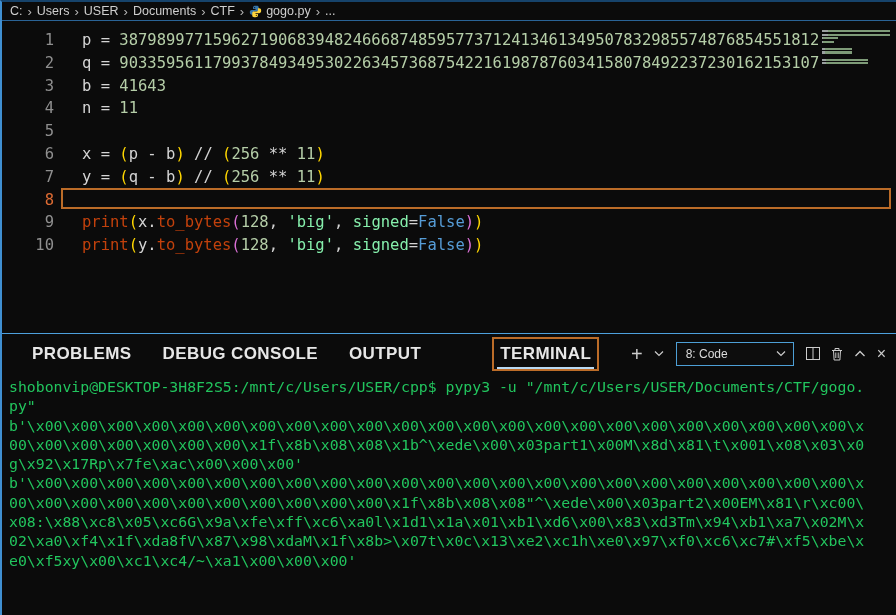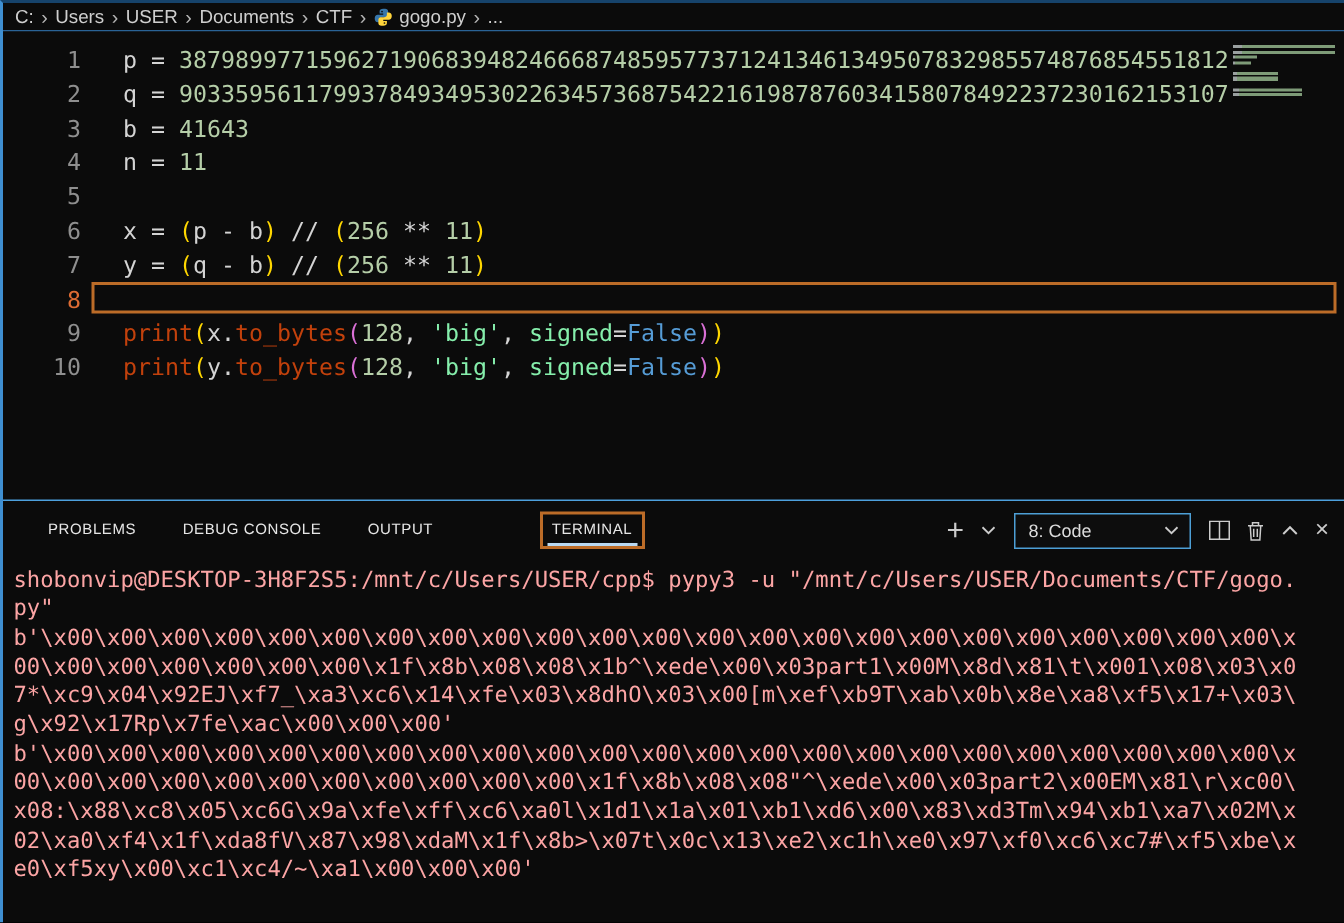--- a/index.html
+++ b/index.html
@@ -24,32 +24,32 @@
   .tk-str{color:#86efac}.tk-prm{color:#86efac}.tk-kw{color:#569cd6}.tk-b1{color:#ffd700}.tk-b2{color:#da70d6}
   .hl-box{position:absolute;left:59px;right:5px;top:167px;height:21px;border:2px solid #bc6c28;box-sizing:border-box;}
   
   .minimap{position:absolute;top:9px;right:2px;width:72px;}
   .mm{height:2.2px;margin-bottom:1.4px;background:#7e9b78;}
   .mm.long{background:linear-gradient(90deg,#9aa0a0 0 9%,#7e9b78 9% 100%);}
   .mm.empty{background:transparent;}
   
   .panel{position:absolute;top:331px;left:0;right:0;bottom:0;border-top:1px solid #4da0dd;background:#0b0b0b;}
   .phead{height:39px;display:flex;align-items:center;padding:0 10px 0 28px;}
-  .ptab{font-size:10px;letter-spacing:.4px;color:#e7e7e7;margin-right:27px;padding:5px 2px;position:relative;cursor:pointer;}
+  .ptab{font-size:17px;letter-spacing:.4px;color:#e7e7e7;margin-right:27px;padding:5px 2px;position:relative;cursor:pointer;font-weight:bold;}
   .ptab.active{outline:2px solid #bc6c28;padding:5px 6px;margin-right:21px;margin-left:44px;}
   .ptab.active::after{content:"";position:absolute;left:3px;right:3px;bottom:0;height:2px;background:#b9d9f2;}
   .pactions{margin-left:auto;display:flex;align-items:center;gap:11px;color:#cccccc;}
   .icon-plus{font-size:20px;font-weight:300;line-height:14px;cursor:pointer;}
   .icon-btn{display:flex;align-items:center;cursor:pointer;}
   .term-select{width:118px;height:24px;box-sizing:border-box;border:1px solid #4d9fd6;display:flex;align-items:center;
     justify-content:space-between;padding:0 7px 0 9px;font-size:12px;color:#dcdcdc;background:#0d0d0d;cursor:pointer;margin:0 1px;}
   .icon-close{font-size:16px;line-height:14px;cursor:pointer;}
   
   .terminal{position:absolute;top:40px;left:0;right:0;bottom:0;padding:3px 0 0 7px;
-    font-family:"DejaVu Sans Mono",monospace;font-size:14.8px;line-height:19.3px;color:#fca5a5;}
+    font-family:"DejaVu Sans Mono",monospace;font-size:14.8px;line-height:19.3px;color:#22c55e;}
   .trow{white-space:pre;height:19.3px;overflow:hidden;}
 </style>
 </head>
 <body>
 
 <div class="window">
 
   <div class="crumbs">
     <span class="crumb">C:</span>
     <span class="sep">›</span>
@@ -181,21 +181,20 @@
         </span>
         <span class="icon-close">×</span>
       </div>
     </div>
 
     <div class="terminal">
       <div class="trow">shobonvip@DESKTOP-3H8F2S5:/mnt/c/Users/USER/cpp$ pypy3 -u "/mnt/c/Users/USER/Documents/CTF/gogo.</div>
       <div class="trow">py"</div>
       <div class="trow">b'\x00\x00\x00\x00\x00\x00\x00\x00\x00\x00\x00\x00\x00\x00\x00\x00\x00\x00\x00\x00\x00\x00\x00\x</div>
       <div class="trow">00\x00\x00\x00\x00\x00\x00\x1f\x8b\x08\x08\x1b^\xede\x00\x03part1\x00M\x8d\x81\t\x001\x08\x03\x0</div>
-      <div class="trow">7*\xc9\x04\x92EJ\xf7_\xa3\xc6\x14\xfe\x03\x8dhO\x03\x00[m\xef\xb9T\xab\x0b\x8e\xa8\xf5\x17+\x03\</div>
       <div class="trow">g\x92\x17Rp\x7fe\xac\x00\x00\x00'</div>
       <div class="trow">b'\x00\x00\x00\x00\x00\x00\x00\x00\x00\x00\x00\x00\x00\x00\x00\x00\x00\x00\x00\x00\x00\x00\x00\x</div>
       <div class="trow">00\x00\x00\x00\x00\x00\x00\x00\x00\x00\x00\x1f\x8b\x08\x08"^\xede\x00\x03part2\x00EM\x81\r\xc00\</div>
       <div class="trow">x08:\x88\xc8\x05\xc6G\x9a\xfe\xff\xc6\xa0l\x1d1\x1a\x01\xb1\xd6\x00\x83\xd3Tm\x94\xb1\xa7\x02M\x</div>
       <div class="trow">02\xa0\xf4\x1f\xda8fV\x87\x98\xdaM\x1f\x8b&gt;\x07t\x0c\x13\xe2\xc1h\xe0\x97\xf0\xc6\xc7#\xf5\xbe\x</div>
       <div class="trow">e0\xf5xy\x00\xc1\xc4/~\xa1\x00\x00\x00'</div>
     </div>
   </div>
 
 </div>

